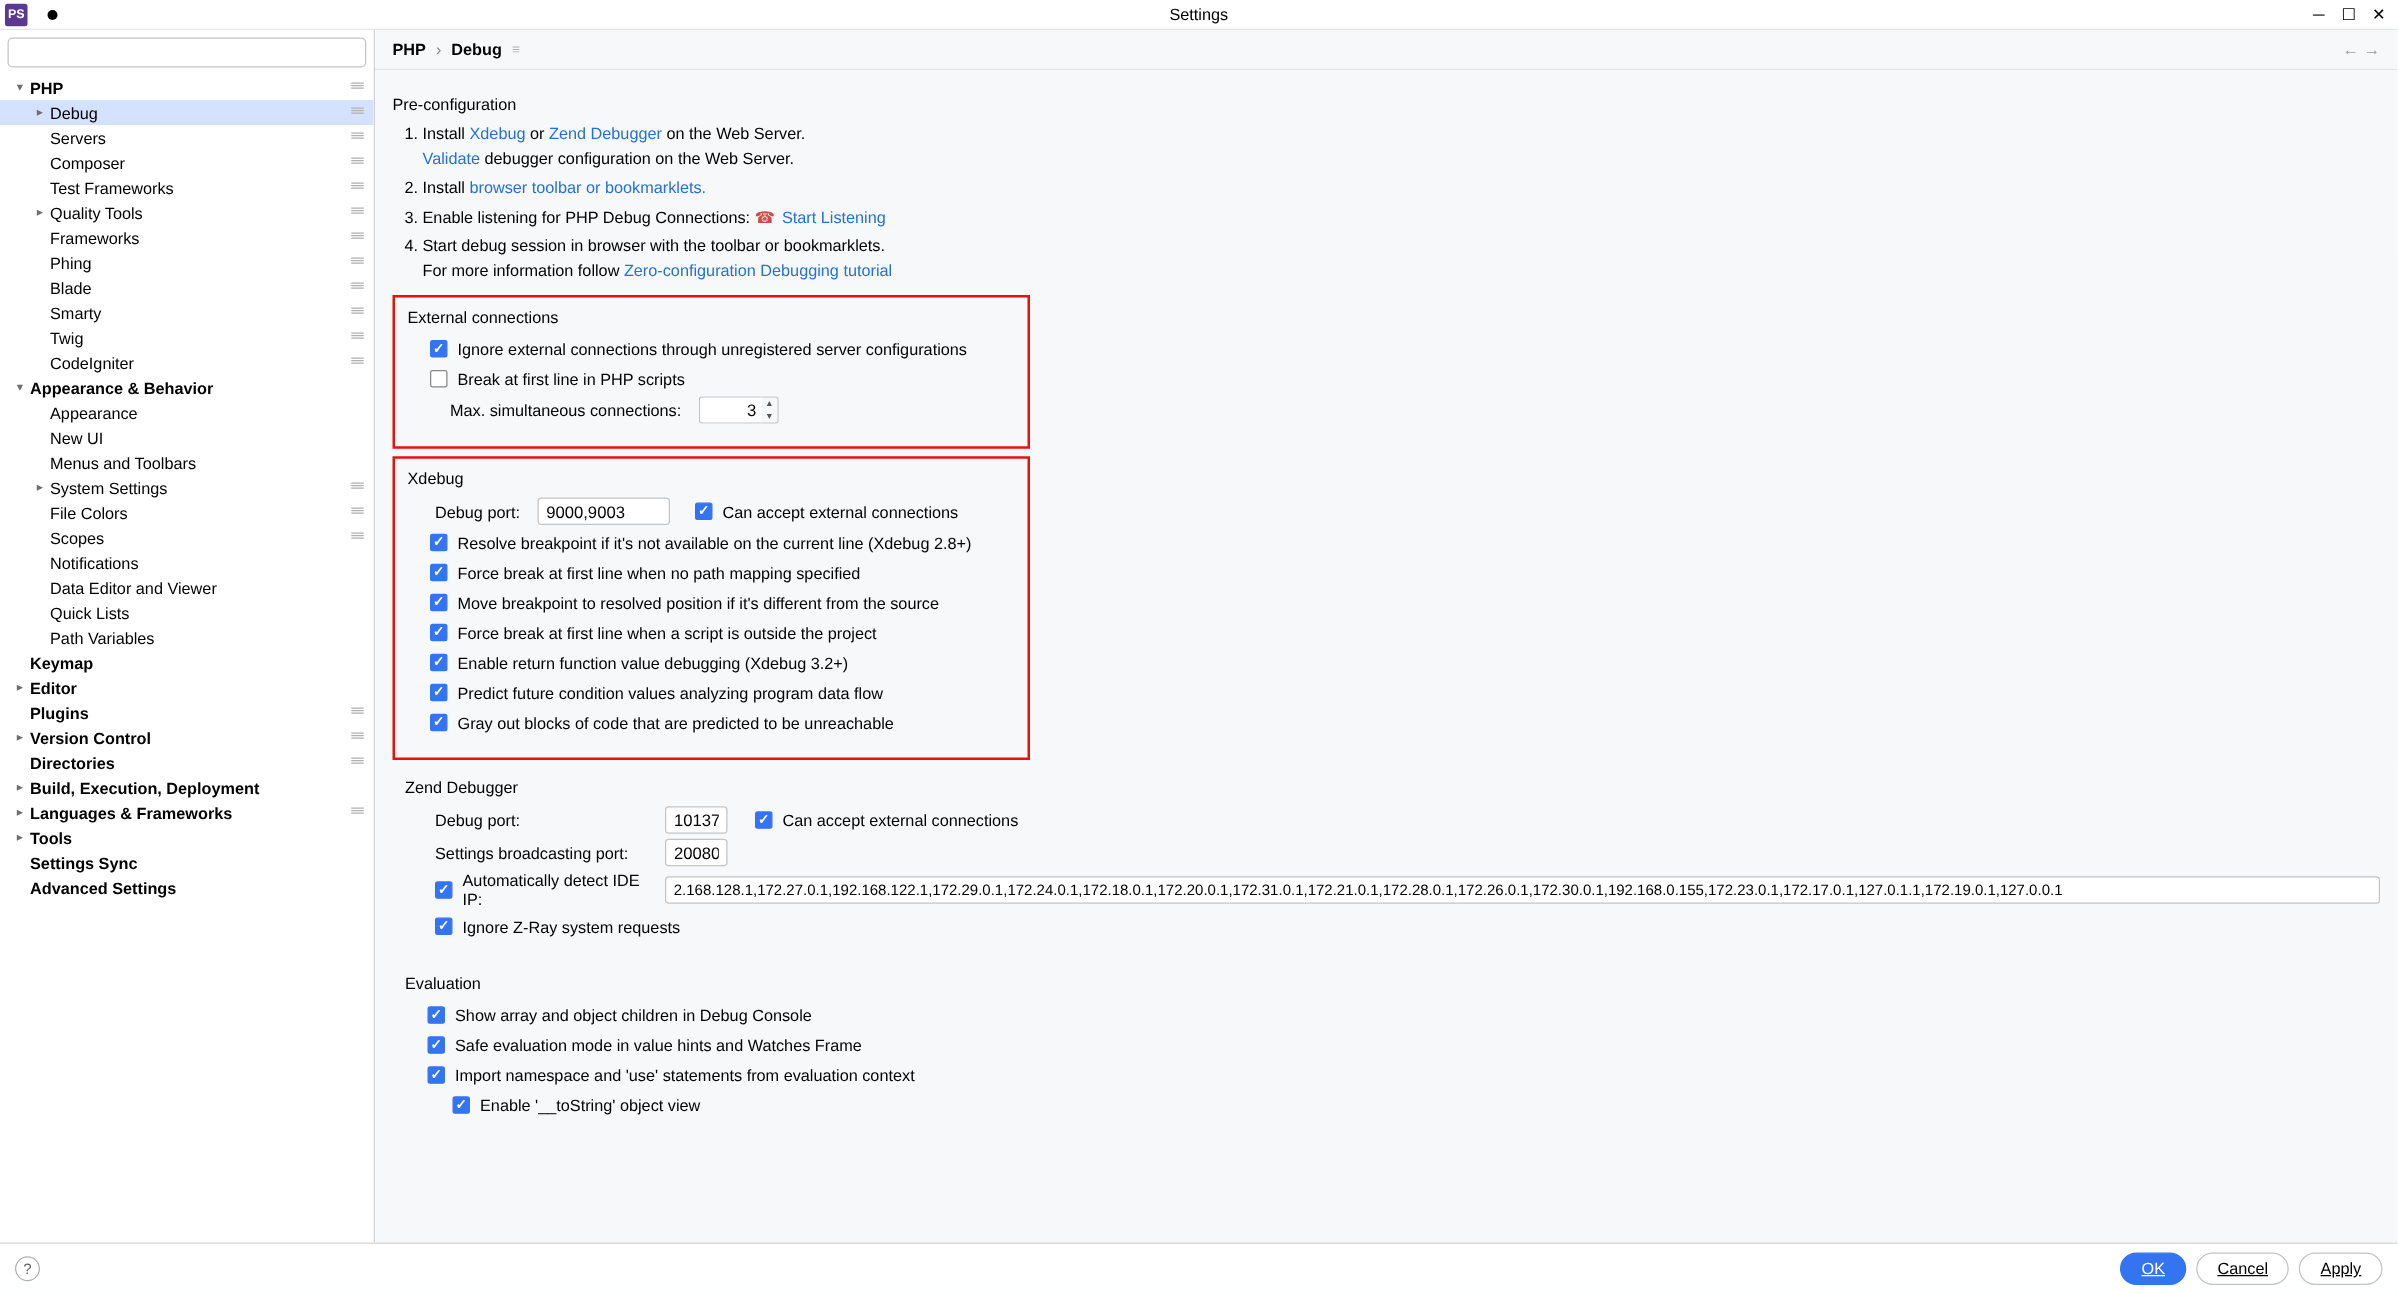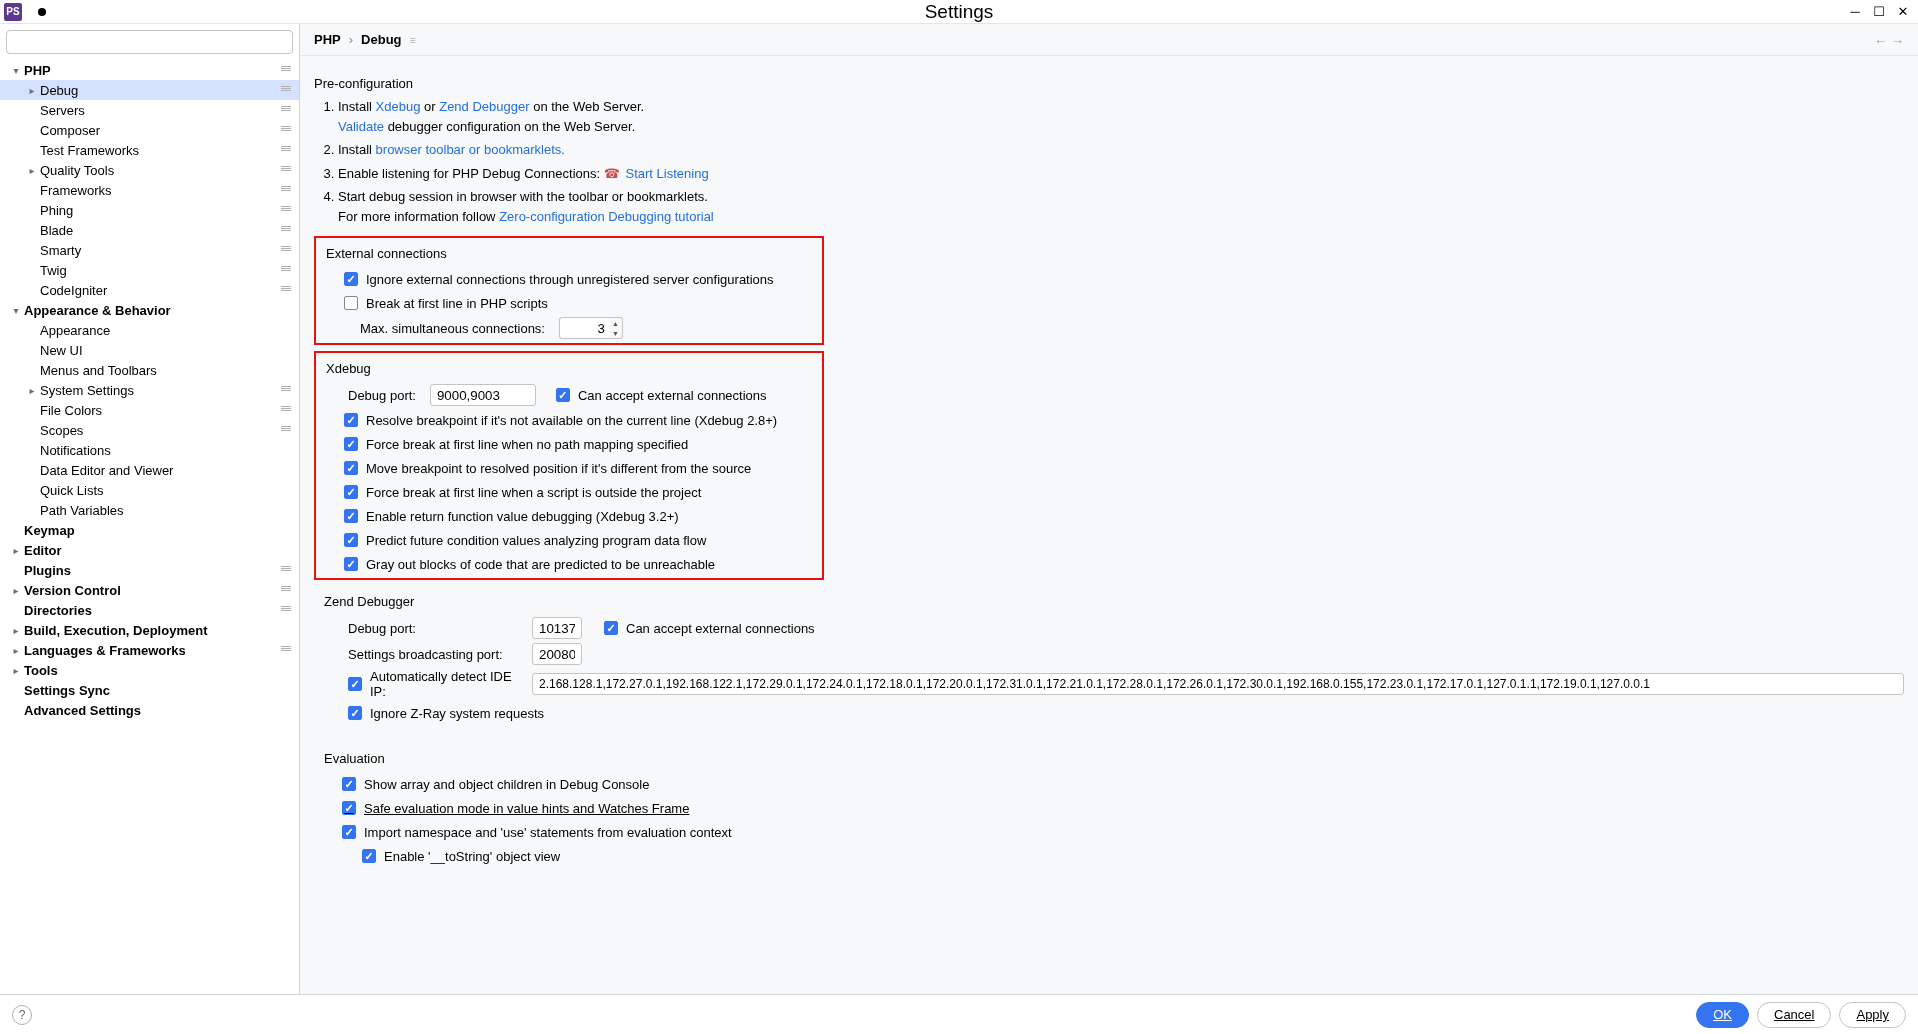--- a/index.html
+++ b/index.html
@@ -4,21 +4,21 @@
 <style>
 * { box-sizing: border-box; margin: 0; padding: 0; }
 body { font-family: -apple-system, BlinkMacSystemFont, "Segoe UI", Arial, sans-serif; font-size: 13px; color: #000; background: #fff; overflow: hidden; }
 .window { width: 1918px; height: 1034px; display: flex; flex-direction: column; }
 
 
 .titlebar { height: 24px; display: flex; align-items: center; background: #fff; border-bottom: 1px solid #e5e5e5; position: relative; }
 .titlebar-left { display: flex; align-items: center; gap: 6px; padding-left: 4px; }
 .app-icon { width: 18px; height: 18px; background: #5a3a8f; display: flex; align-items: center; justify-content: center; color: #fff; font-size: 10px; font-weight: bold; border-radius: 2px; }
 .dot { width: 8px; height: 8px; background: #000; border-radius: 50%; margin-left: 10px; }
-.title-center { position: absolute; left: 50%; transform: translateX(-50%); font-size: 19px; }
+.title-center { position: absolute; left: 50%; transform: translateX(-50%); font-size: 13px; }
 .win-controls { margin-left: auto; display: flex; gap: 2px; padding-right: 4px; }
 .win-btn { width: 22px; height: 18px; display: flex; align-items: center; justify-content: center; cursor: pointer; }
 
 
 .body { flex: 1; display: flex; min-height: 0; }
 
 
 .sidebar { width: 300px; border-right: 1px solid #d3d3d3; display: flex; flex-direction: column; background: #fff; }
 .search-wrap { padding: 6px; }
 .search { width: 100%; height: 24px; border: 1px solid #c4c4c4; border-radius: 4px; padding: 0 6px 0 22px; background: #fff; position: relative; }
@@ -43,21 +43,21 @@
 .breadcrumb-row span.sep { color: #888; }
 .nav-arrows { margin-left: auto; display: flex; gap: 4px; color: #999; }
 .content { flex: 1; overflow-y: auto; padding: 14px 14px 14px 14px; }
 
 .section-title { font-size: 13px; margin: 6px 0 6px 0; }
 ol.preconf { margin-left: 24px; margin-bottom: 10px; }
 ol.preconf li { margin-bottom: 4px; line-height: 1.5; }
 a.link { color: #2470d8; text-decoration: none; cursor: pointer; }
 .listen-icon { color: #d04a4a; margin-right: 2px; }
 
-.group { border: 2px solid #e91010; padding: 8px 10px 0 10px; margin-bottom: 6px; width: 510px; background: #f7f8fa; }
+.group { border: 2px solid #e91010; padding: 8px 10px 14px 10px; margin-bottom: 6px; width: 510px; background: #f7f8fa; }
 .group-plain { padding: 8px 0 10px 0; margin-bottom: 6px; }
 .group-label { font-size: 13px; margin-bottom: 8px; }
 
 .row { display: flex; align-items: center; gap: 8px; margin: 4px 0 4px 18px; min-height: 20px; }
 .checkbox { width: 14px; height: 14px; border: 1px solid #888; border-radius: 2px; display: inline-flex; align-items: center; justify-content: center; flex-shrink: 0; background: #fff; }
 .checkbox.checked { background: #3574f0; border-color: #3574f0; }
 .checkbox.checked::after { content: "✓"; color: #fff; font-size: 11px; line-height: 1; font-weight: bold; }
 .label-inline { margin-right: 6px; }
 .num-input { width: 50px; height: 22px; border: 1px solid #c4c4c4; border-radius: 3px; padding: 0 4px; text-align: right; background: #fff; }
 .text-input { height: 22px; border: 1px solid #c4c4c4; border-radius: 3px; padding: 0 6px; background: #fff; }
@@ -453,21 +453,21 @@
             <span>Ignore Z-Ray system requests</span>
           </div>
         </div>
 
         <div class="group-plain">
           <div class="group-label" style="margin-left:10px;">Evaluation</div>
           <div class="row" style="margin-left:28px;">
               <span class="checkbox checked"></span>
               <span>Show array and object children in Debug Console</span>
             </div>
-          <div class="row" style="margin-left:28px;text-decoration:underline;">
+          <div class="row" style="margin-left:28px;">
               <span class="checkbox checked"></span>
               <span>Safe evaluation mode in value hints and Watches Frame</span>
             </div>
           <div class="row" style="margin-left:28px;">
               <span class="checkbox checked"></span>
               <span>Import namespace and 'use' statements from evaluation context</span>
             </div>
           <div class="row" style="margin-left:28px;padding-left:20px;">
               <span class="checkbox checked"></span>
               <span>Enable '__toString' object view</span>

